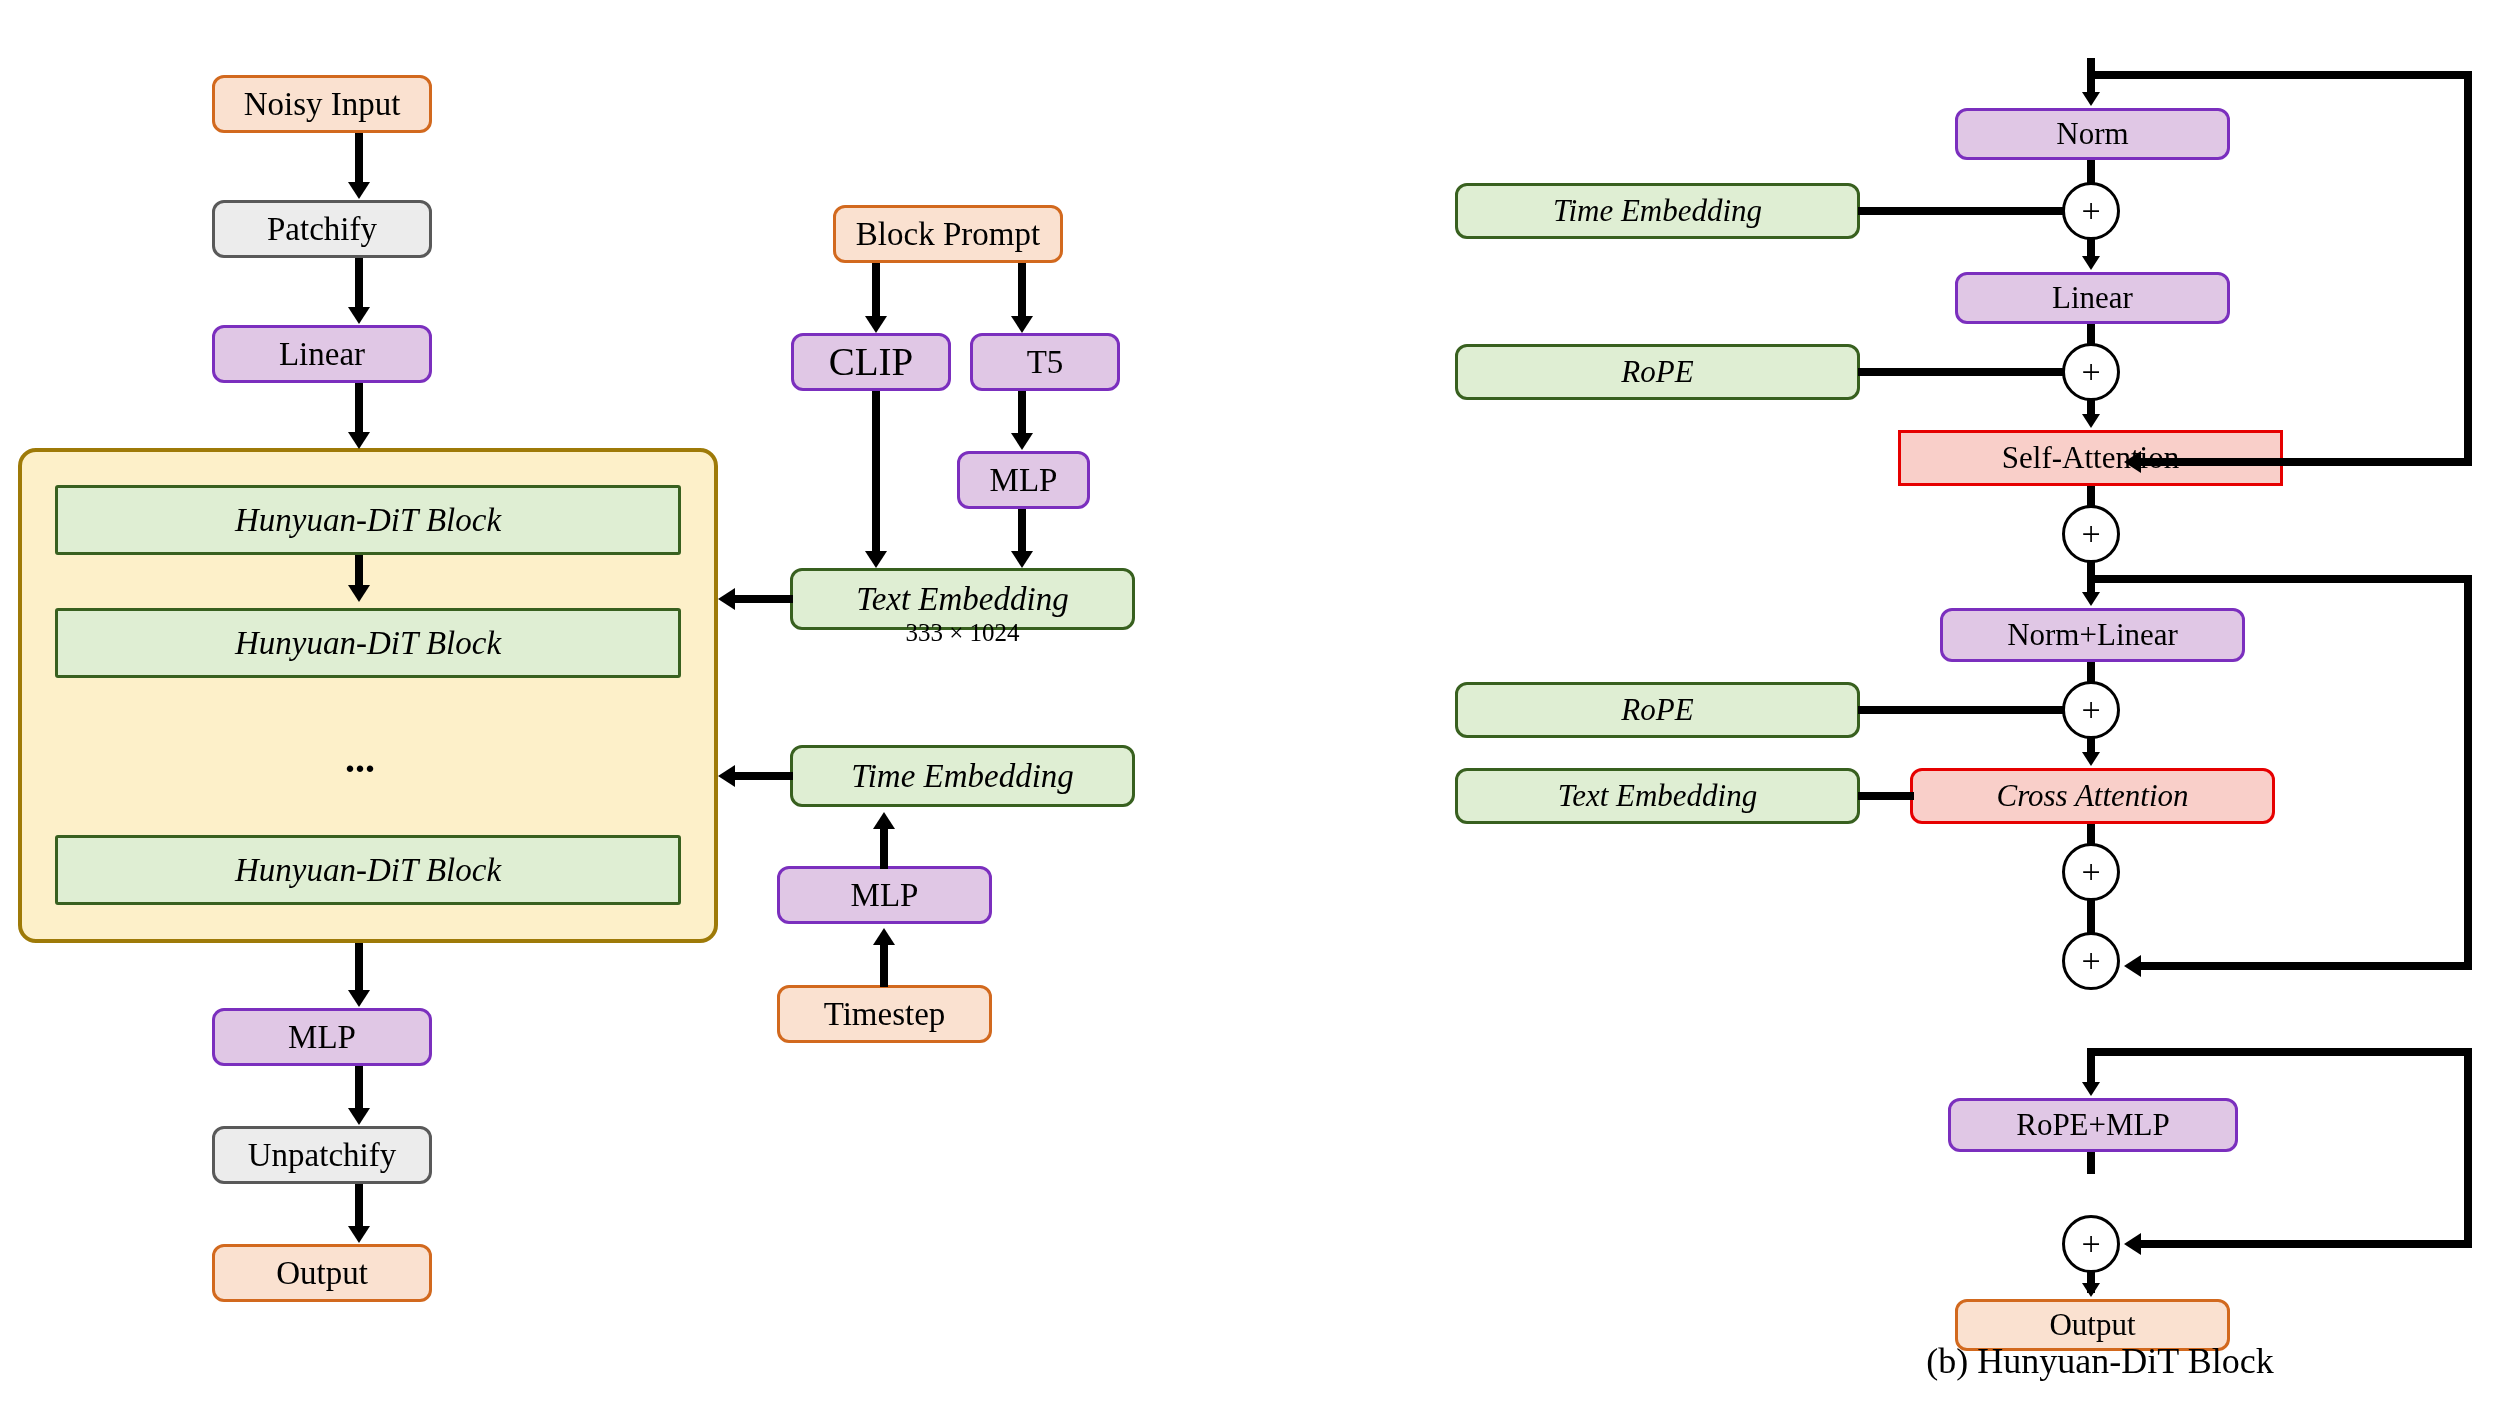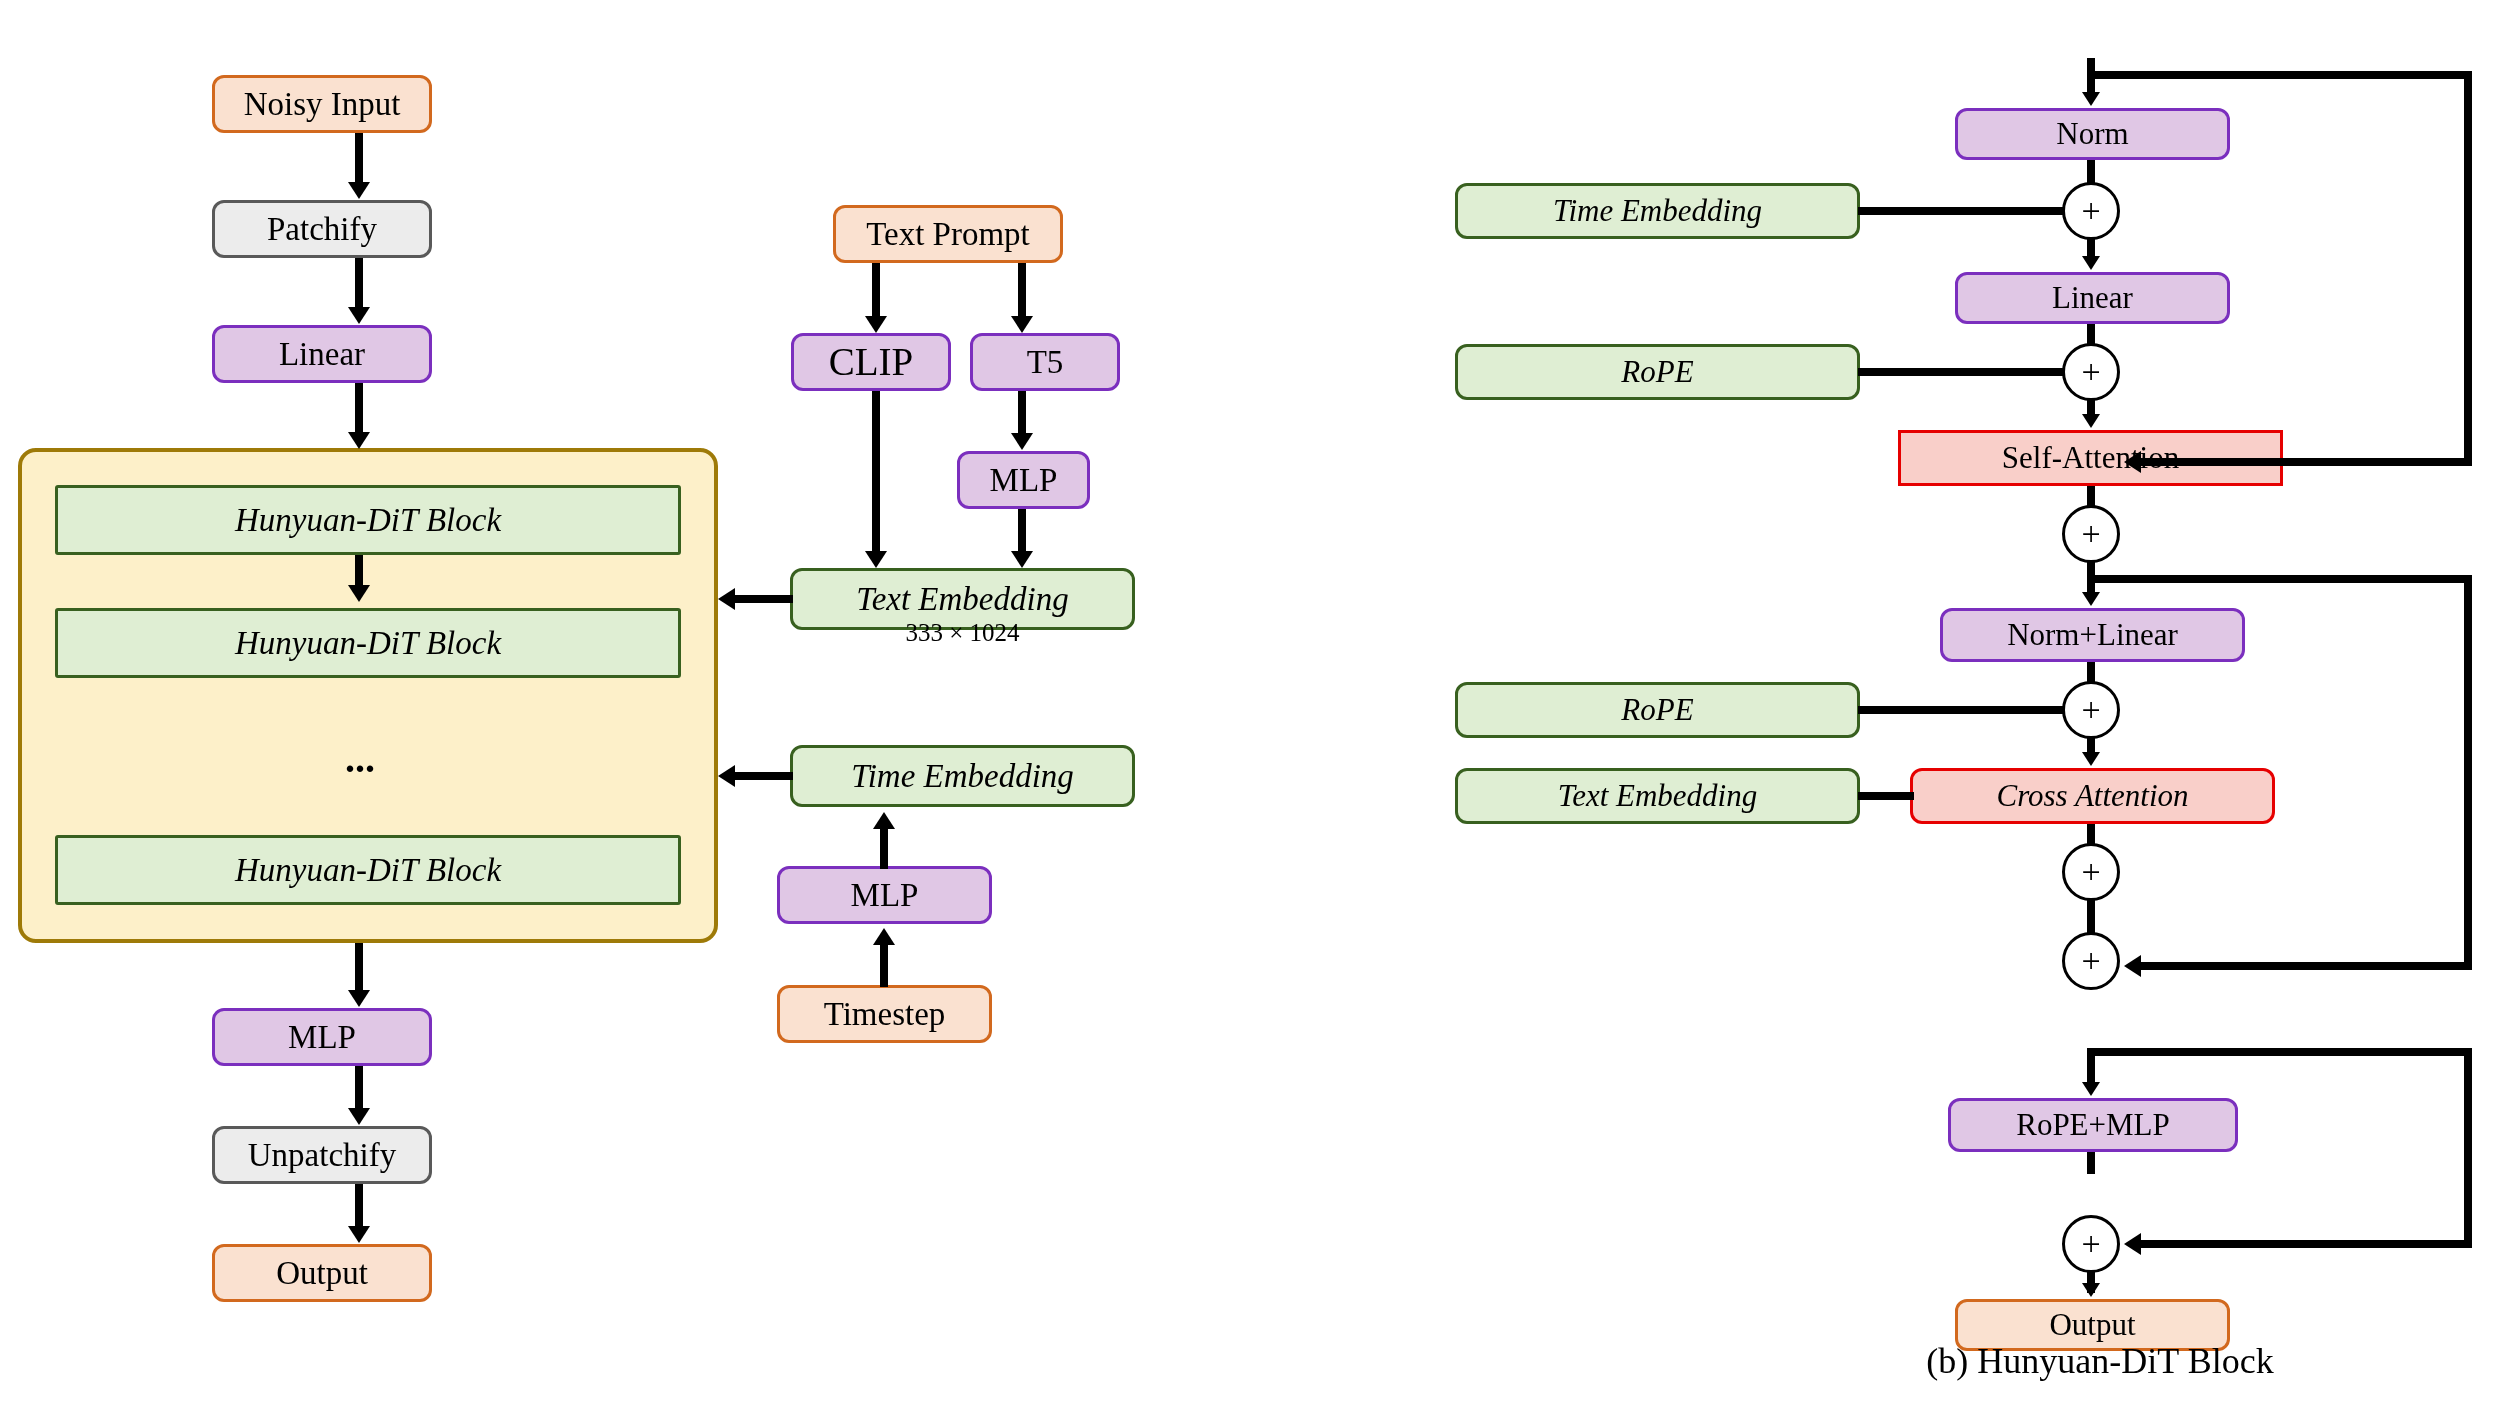--- a/index.html
+++ b/index.html
@@ -104,21 +104,21 @@
     <span>Unpatchify</span>
   </div>
   <div class="vline" style="left:355px;top:1184px;width:8px;height:45px;"></div>
   <div class="arr-d" style="left:348px;top:1226px;"></div>
 
   <div class="node n-orange" style="left:212px;top:1244px;width:220px;height:58px;font-size:33px;">
     <span>Output</span>
   </div>
 
   <div class="node n-orange" style="left:833px;top:205px;width:230px;height:58px;font-size:33px;">
-    <span>Text Prompt</span>
+    <span>Block Prompt</span>
   </div>
 
   <div class="vline" style="left:872px;top:263px;width:8px;height:56px;"></div>
   <div class="arr-d" style="left:865px;top:316px;"></div>
 
   <div class="vline" style="left:1018px;top:263px;width:8px;height:56px;"></div>
   <div class="arr-d" style="left:1011px;top:316px;"></div>
 
   <div class="node n-purple" style="left:791px;top:333px;width:160px;height:58px;font-size:39px;">
     <span>CLIP</span>

